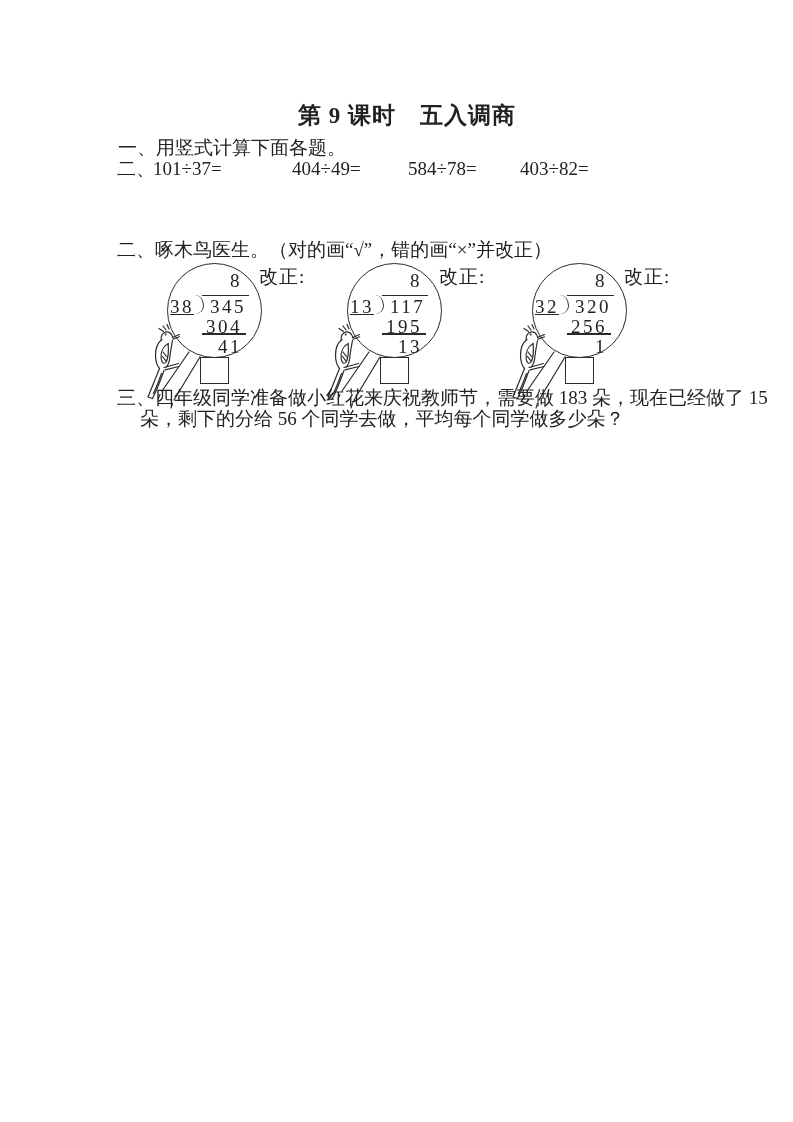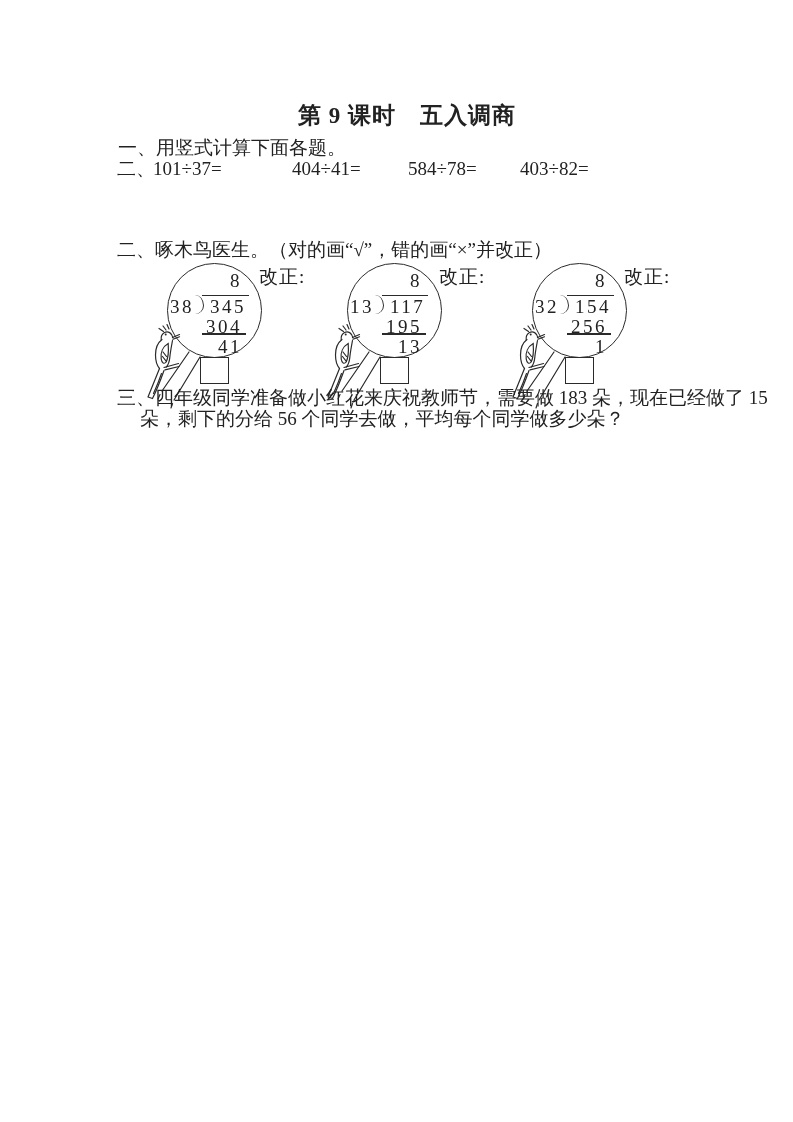--- a/index.html
+++ b/index.html
@@ -31,21 +31,21 @@
   .card { position:absolute; top:258px; width:190px; height:158px; }
   #card-0 { left:140px; } #card-1 { left:320px; } #card-2 { left:505px; }
 
   .card .gz { position:absolute; left:119px; top:6px; font-size:19px; letter-spacing:1px; white-space:nowrap; }
   .card .circle {
     position:absolute; left:27px; top:5px; width:93px; height:93px;
     border:1.4px solid #2a2a2a; border-radius:50%;
   }
   .card .num { position:absolute; font-size:19px; line-height:19px; letter-spacing:2.5px; white-space:nowrap; }
   .card .quotient { left:34px; top:13px; width:68px; text-align:right; padding-right:9px; }
-  .card .divisor  { left:30px; top:39px; }
+  .card .divisor  { left:30px; top:39px;text-decoration:underline; }
   .card .brk {
     position:absolute; left:55px; top:37px; width:8px; height:19px;
     border-right:1.5px solid #2a2a2a;
     border-radius:0 100% 100% 0 / 0 55% 45% 0;
   }
   .card .dividend { left:62px; top:37px; border-top:1.5px solid #2a2a2a; padding:1px 3px 0 8px; }
   .card .product  { left:66px; top:59px;text-align:right; }
   .card .subline  { position:absolute; left:62px; top:75px; width:44px; height:1.5px; background:#2a2a2a; }
   .card .remainder{ left:38px; top:79px; width:64px; text-align:right; }
   .card .ansbox   { position:absolute; left:60px; top:99px; width:27px; height:25px; border:1.5px solid #2a2a2a; background:#fff; }
@@ -57,21 +57,21 @@
 </style>
 </head>
 <body>
 
 <div class="abs" id="page-title">第 9 课时　五入调商</div>
 
 <div class="abs body-text" id="section-one"><span>一、</span><span>用竖式计算下面各题。</span></div>
 
 <span class="abs body-text" id="expr-label">二、</span>
 <span class="abs expr e1">101÷37=</span>
-<span class="abs expr e2">404÷41=</span>
+<span class="abs expr e2">404÷49=</span>
 <span class="abs expr e3">584÷78=</span>
 <span class="abs expr e4">403÷82=</span>
 
 <div class="abs body-text" id="section-two-header"><span>二、</span><span>啄木鸟医生。（对的画“√”，错的画“×”并改正）</span></div>
 
 <div class="card" id="card-0">
   <span class="gz">改正:</span>
   <div class="circle"></div>
   <div class="num quotient">8</div>
   <div class="num divisor">38</div>
@@ -133,21 +133,21 @@
     <circle cx="25.7" cy="21.6" r="1" fill="#2a2a2a" stroke="none"></circle>
   </svg>
 </div>
 
 <div class="card" id="card-2">
   <span class="gz">改正:</span>
   <div class="circle"></div>
   <div class="num quotient">8</div>
   <div class="num divisor">32</div>
   <div class="brk"></div>
-  <div class="num dividend">154</div>
+  <div class="num dividend">320</div>
   <div class="num product">256</div>
   <div class="subline"></div>
   <div class="num remainder">1</div>
   <div class="ansbox"></div>
   <svg class="birdsvg" viewBox="0 0 80 100">
     <g stroke="#2a2a2a" stroke-width="1.2" fill="none" stroke-linecap="round">
       <path d="M49,39 L22,78 M20,81.5 L18,86"></path>
       <path d="M60,44 L34,87 M32.5,90.5 L31,95"></path>
     </g>
     <g stroke="#2a2a2a" stroke-width="1.2" fill="none" stroke-linecap="round">

